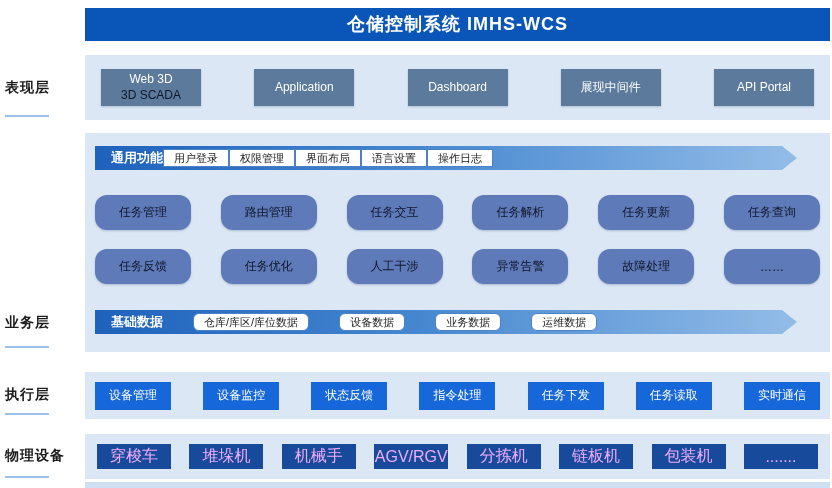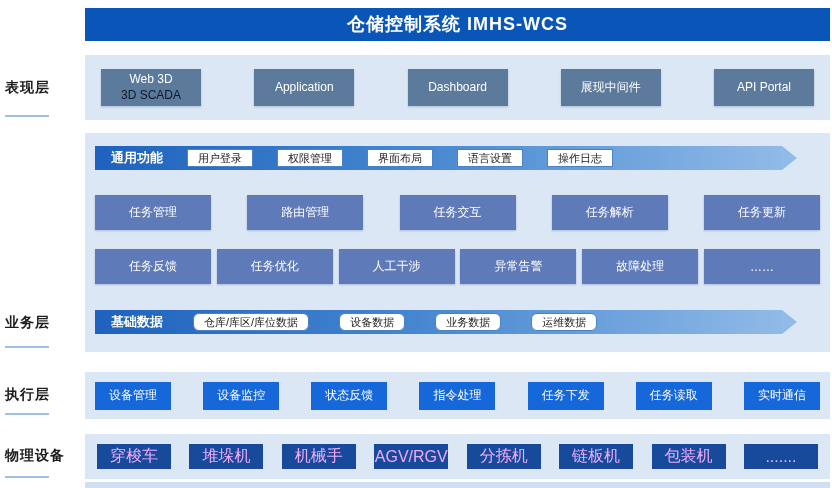--- a/index.html
+++ b/index.html
@@ -57,36 +57,37 @@
     background:linear-gradient(90deg,#1e62bd 0%, #4486cf 45%, #93bce8 100%);
     clip-path:polygon(0 0, calc(100% - 15px) 0, 100% 50%, calc(100% - 15px) 100%, 0 100%);
     display:flex; align-items:center;
   }
   .banner-common { top:13px; }
   .banner-data   { top:177px; }
   .banner-label  { font-size:13px; font-weight:bold; margin-left:16px; white-space:nowrap; }
   .chip {
     background:#ffffff; border:1px solid #4a82c4; color:#222222;
     font-size:11px; height:18px; line-height:16px; padding:0 10px;
-    margin-left:24px; white-space:nowrap;
+    white-space:nowrap;
   }
   .banner-common .chip:first-of-type { margin-left:32px; }
   .banner-data .chip { margin-left:30px;border-radius:6px; }
   .banner-data .chip:first-of-type { margin-left:26px; }
 
   .task-row {
     position:absolute; left:10px; width:725px; display:flex;
     justify-content:space-between;
   }
   .row1 { top:62px; }
   .row2 { top:116px; }
   .task-box {
-    width:116px; height:35px; background:#5e7ab8; color:#ffffff; font-size:12px;
+    width:96px; height:35px; background:#5e7ab8; color:#0f172a; font-size:12px;
     display:flex; align-items:center; justify-content:center;
     box-shadow:0 1px 2px rgba(40,60,120,.25);
+    border-radius:12px;
   }
 
   
   .exec-panel {
     top:372px; height:47px; display:flex; align-items:center;
     justify-content:space-between; padding:0 10px;
   }
   .exec-box {
     width:76px; height:28px; background:#1667d9; color:#ffffff; font-size:12px;
     display:flex; align-items:center; justify-content:center;
@@ -144,20 +145,21 @@
       <span class="chip">语言设置</span>
       <span class="chip">操作日志</span>
     </div>
 
     <div class="task-row row1">
       <div class="task-box">任务管理</div>
       <div class="task-box">路由管理</div>
       <div class="task-box">任务交互</div>
       <div class="task-box">任务解析</div>
       <div class="task-box">任务更新</div>
+      <div class="task-box">任务查询</div>
     </div>
 
     <div class="task-row row2">
       <div class="task-box">任务反馈</div>
       <div class="task-box">任务优化</div>
       <div class="task-box">人工干涉</div>
       <div class="task-box">异常告警</div>
       <div class="task-box">故障处理</div>
       <div class="task-box">……</div>
     </div>

